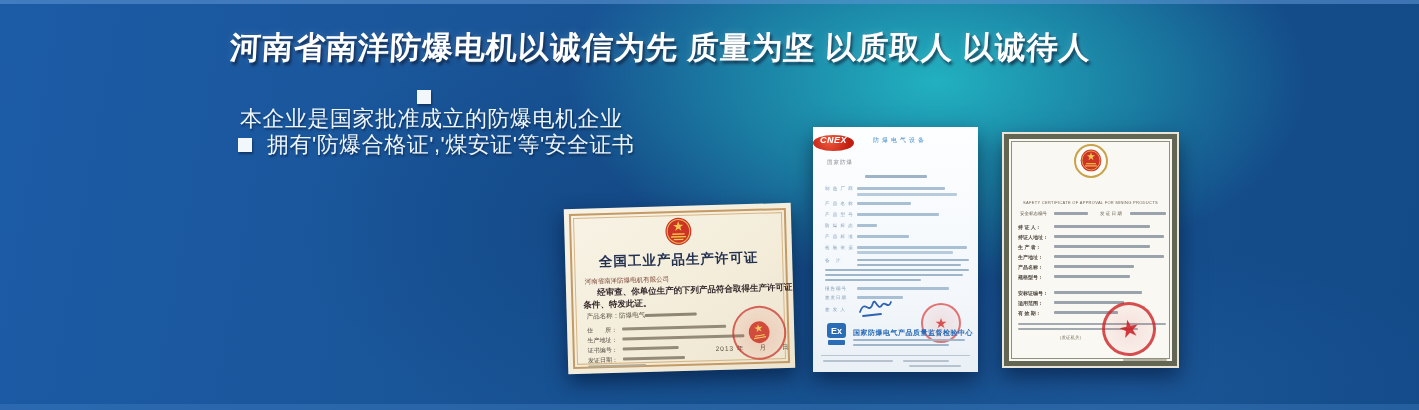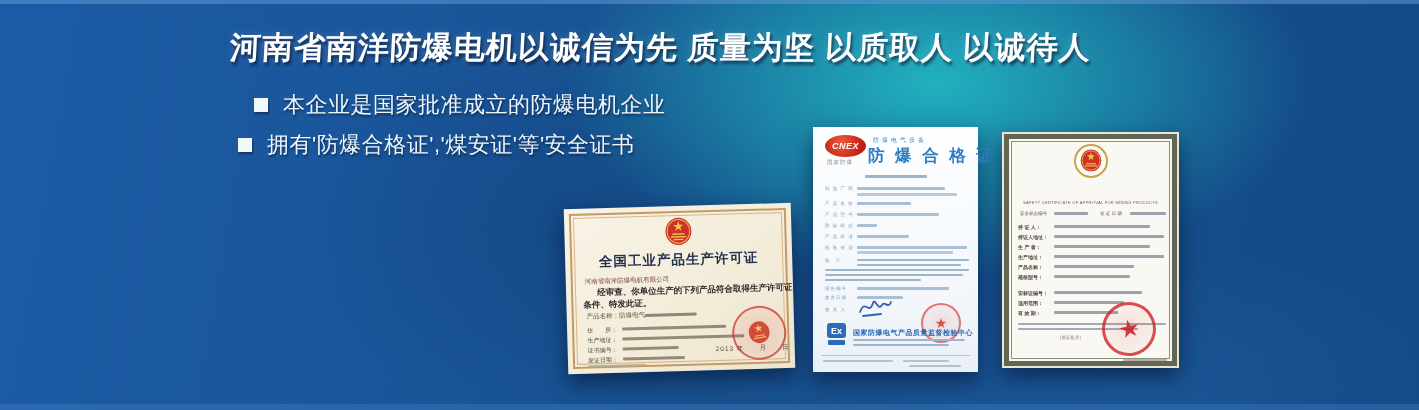--- a/index.html
+++ b/index.html
@@ -37,22 +37,22 @@
   .lic .body2{position:absolute;left:17px;top:91px;font-size:8.5px;font-weight:700;color:#34282c;}
   .lic .product{position:absolute;left:20px;top:104px;font-size:6.5px;color:#5a5142;}
   .lic .row-label{position:absolute;font-size:6px;color:#4d463c;}
   .lic .date{position:absolute;left:148px;top:140px;font-size:6.5px;color:#4d463c;letter-spacing:1px;}
   .lic .seal{position:absolute;right:8px;bottom:9px;width:54px;height:54px;border-radius:50%;
     border:2.5px solid rgba(202,44,38,.7);display:flex;align-items:center;justify-content:center;
     background:radial-gradient(rgba(228,62,52,.16), rgba(228,62,52,.04));transform:rotate(-8deg);}
 
   
   .exc{left:813px;top:127px;width:165px;height:245px;background:linear-gradient(180deg,#fdfeff 0%, #f3f7fb 70%, #e9f0f6 100%);z-index:1;}
-  .exc .oval{position:absolute;left:12px;top:8px;width:41px;height:22px;border-radius:50%;
-    background:radial-gradient(circle at 40% 35%, #ef5a3d, #c11d10 75%);display:flex;align-items:center;justify-content:center;}
+  .exc .oval{position:absolute;left:0;top:8px;width:41px;height:16px;border-radius:50%;
+    background:radial-gradient(circle at 40% 35%, #ef5a3d, #c11d10 75%);display:flex;justify-content:center;}
   .exc .oval span{color:#fff;font-size:9px;font-weight:700;font-style:italic;letter-spacing:.5px;}
   .exc .oval-cap{position:absolute;left:14px;top:32px;font-size:5.5px;color:#8a9096;letter-spacing:1px;}
   .exc .devtype{position:absolute;left:60px;top:9px;font-size:6px;color:#4d92cc;letter-spacing:3px;}
   .exc .title{position:absolute;left:55px;top:18px;font-size:16.5px;font-weight:700;color:#2e7dc2;letter-spacing:3px;white-space:nowrap;}
   .exc .row-label{position:absolute;left:12px;font-size:4.5px;color:#7d9cb8;letter-spacing:1px;white-space:nowrap;}
   .exc .sign-svg{position:absolute;left:44px;top:168px;}
   .exc .seal{position:absolute;left:108px;top:176px;width:40px;height:40px;border-radius:50%;
     border:2px solid rgba(221,74,74,.75);display:flex;align-items:center;justify-content:center;
     background:radial-gradient(rgba(228,80,70,.14), rgba(228,80,70,.03));}
   .exc .seal .star{color:rgba(214,55,55,.85);font-size:14px;}
@@ -78,21 +78,21 @@
     background:radial-gradient(rgba(222,55,55,.12), rgba(222,55,55,.02));}
   .min .seal .star{color:rgba(203,32,36,.88);font-size:24px;}
 </style>
 </head>
 <body>
 
 <div class="stage">
 
   <h1 class="headline">河南省南洋防爆电机以诚信为先 质量为坚 以质取人 以诚待人</h1>
 
-  <div class="bullet" style="left:254px;top:90px;">
+  <div class="bullet" style="left:240px;top:90px;flex-direction:column;">
     <span class="sq"></span>
     <span>本企业是国家批准成立的防爆电机企业</span>
   </div>
   <div class="bullet" style="left:238px;top:130px;">
     <span class="sq"></span>
     <span>拥有'防爆合格证','煤安证'等'安全证书</span>
   </div>
 
   <div class="cert lic">
     <div class="frame"></div>
@@ -134,21 +134,20 @@
         </svg>
     </div>
   </div>
 
   <div class="cert exc">
     <div class="oval">
         <span>CNEX</span>
       </div>
     <div class="oval-cap">国家防爆</div>
     <div class="devtype">防爆电气设备</div>
-    <div class="title">防 爆 合 格 证</div>
     <div class="bar" style="left:52px;top:48px;width:62px;background:#9db4c8;height:2.5px;"></div>
 
     <div class="row-label" style="top:59px;">制 造 厂 商</div>
     <div class="bar" style="left:44px;top:60px;width:88px;background:#a9c0d4;height:2.5px;"></div>
     <div class="bar" style="left:44px;top:66px;width:100px;background:#b7cbdc;height:2.5px;"></div>
     <div class="row-label" style="top:74px;">产 品 名 称</div>
     <div class="bar" style="left:44px;top:75px;width:54px;background:#a9c0d4;height:2.5px;"></div>
     <div class="row-label" style="top:85px;">产 品 型 号</div>
     <div class="bar" style="left:44px;top:86px;width:82px;background:#a9c0d4;height:2.5px;"></div>
     <div class="row-label" style="top:96px;">防 爆 标 志</div>

